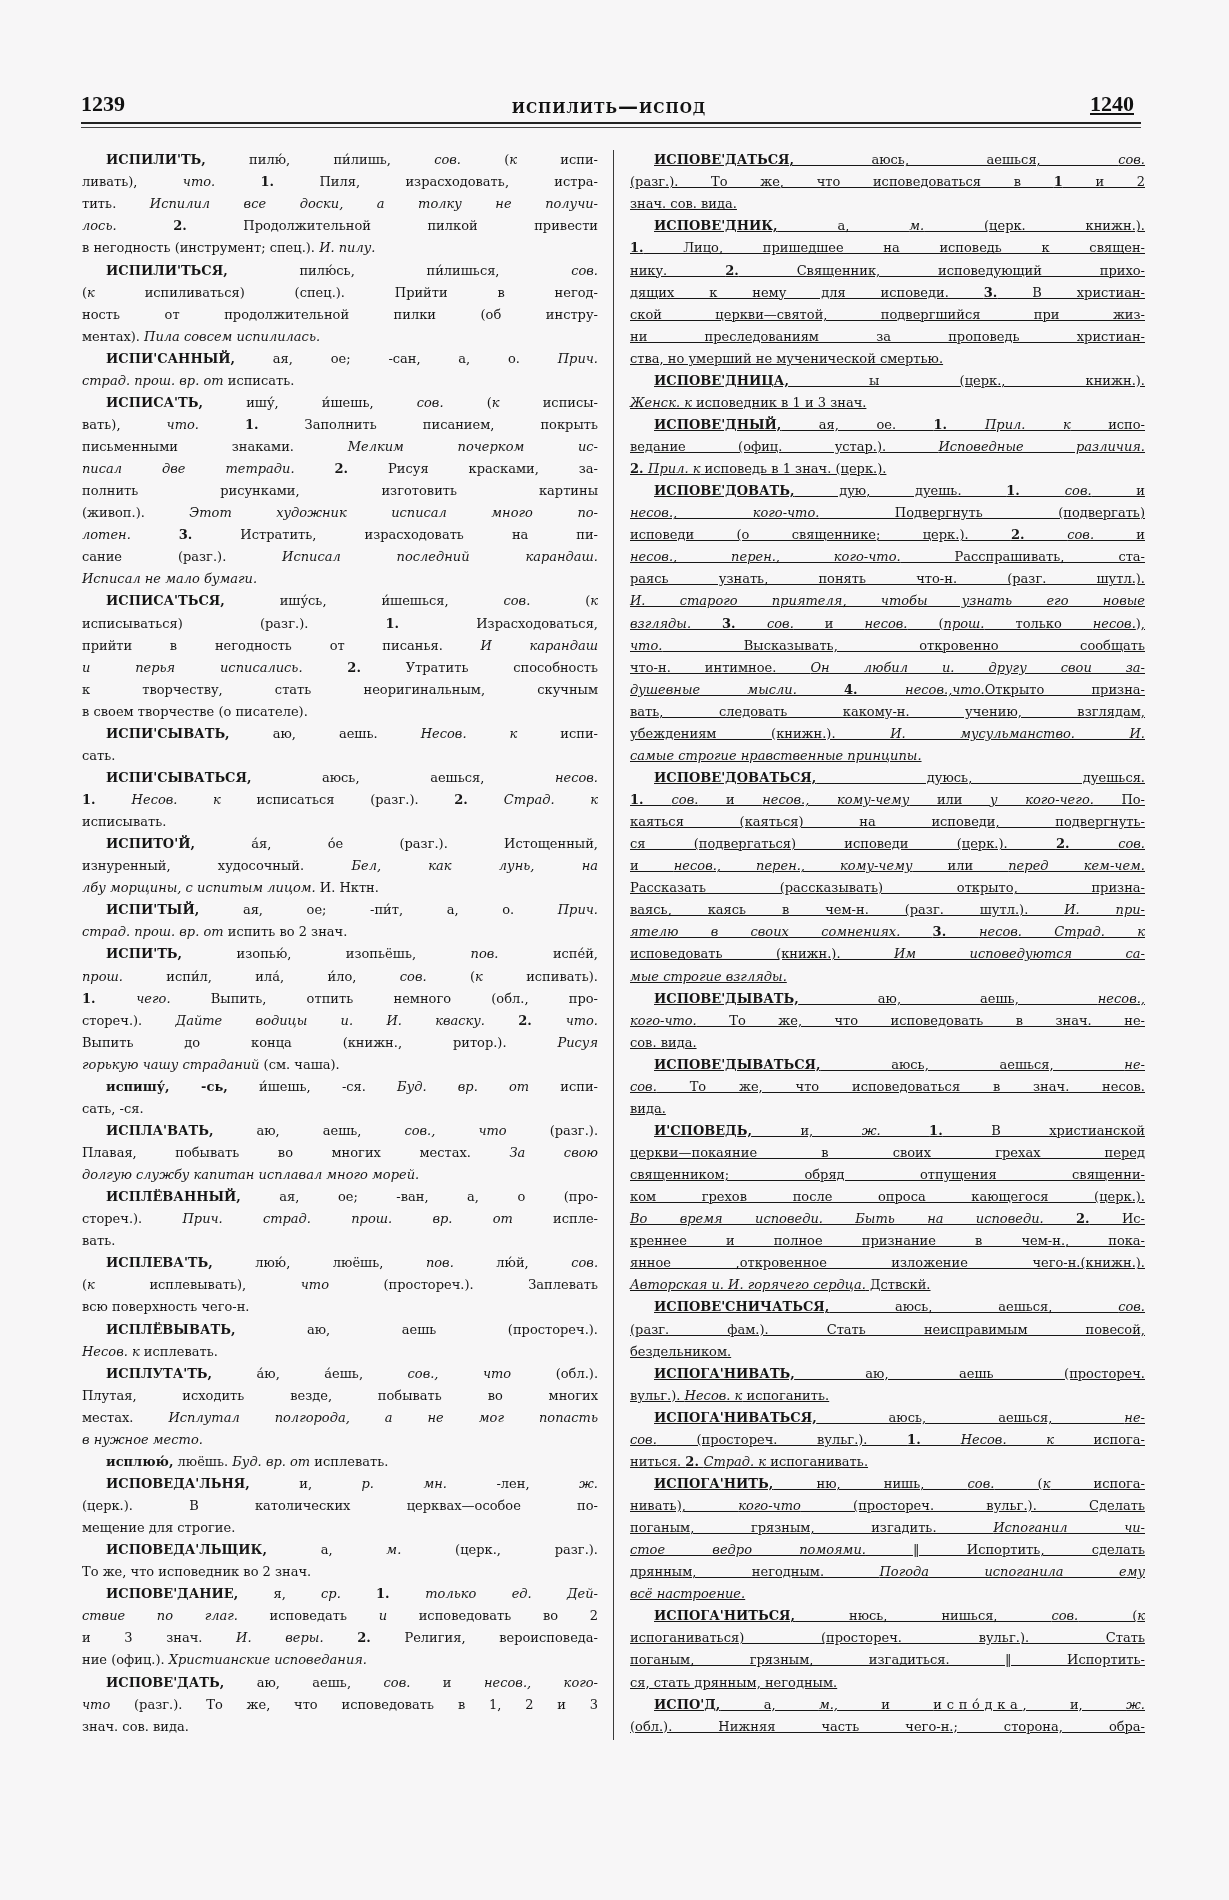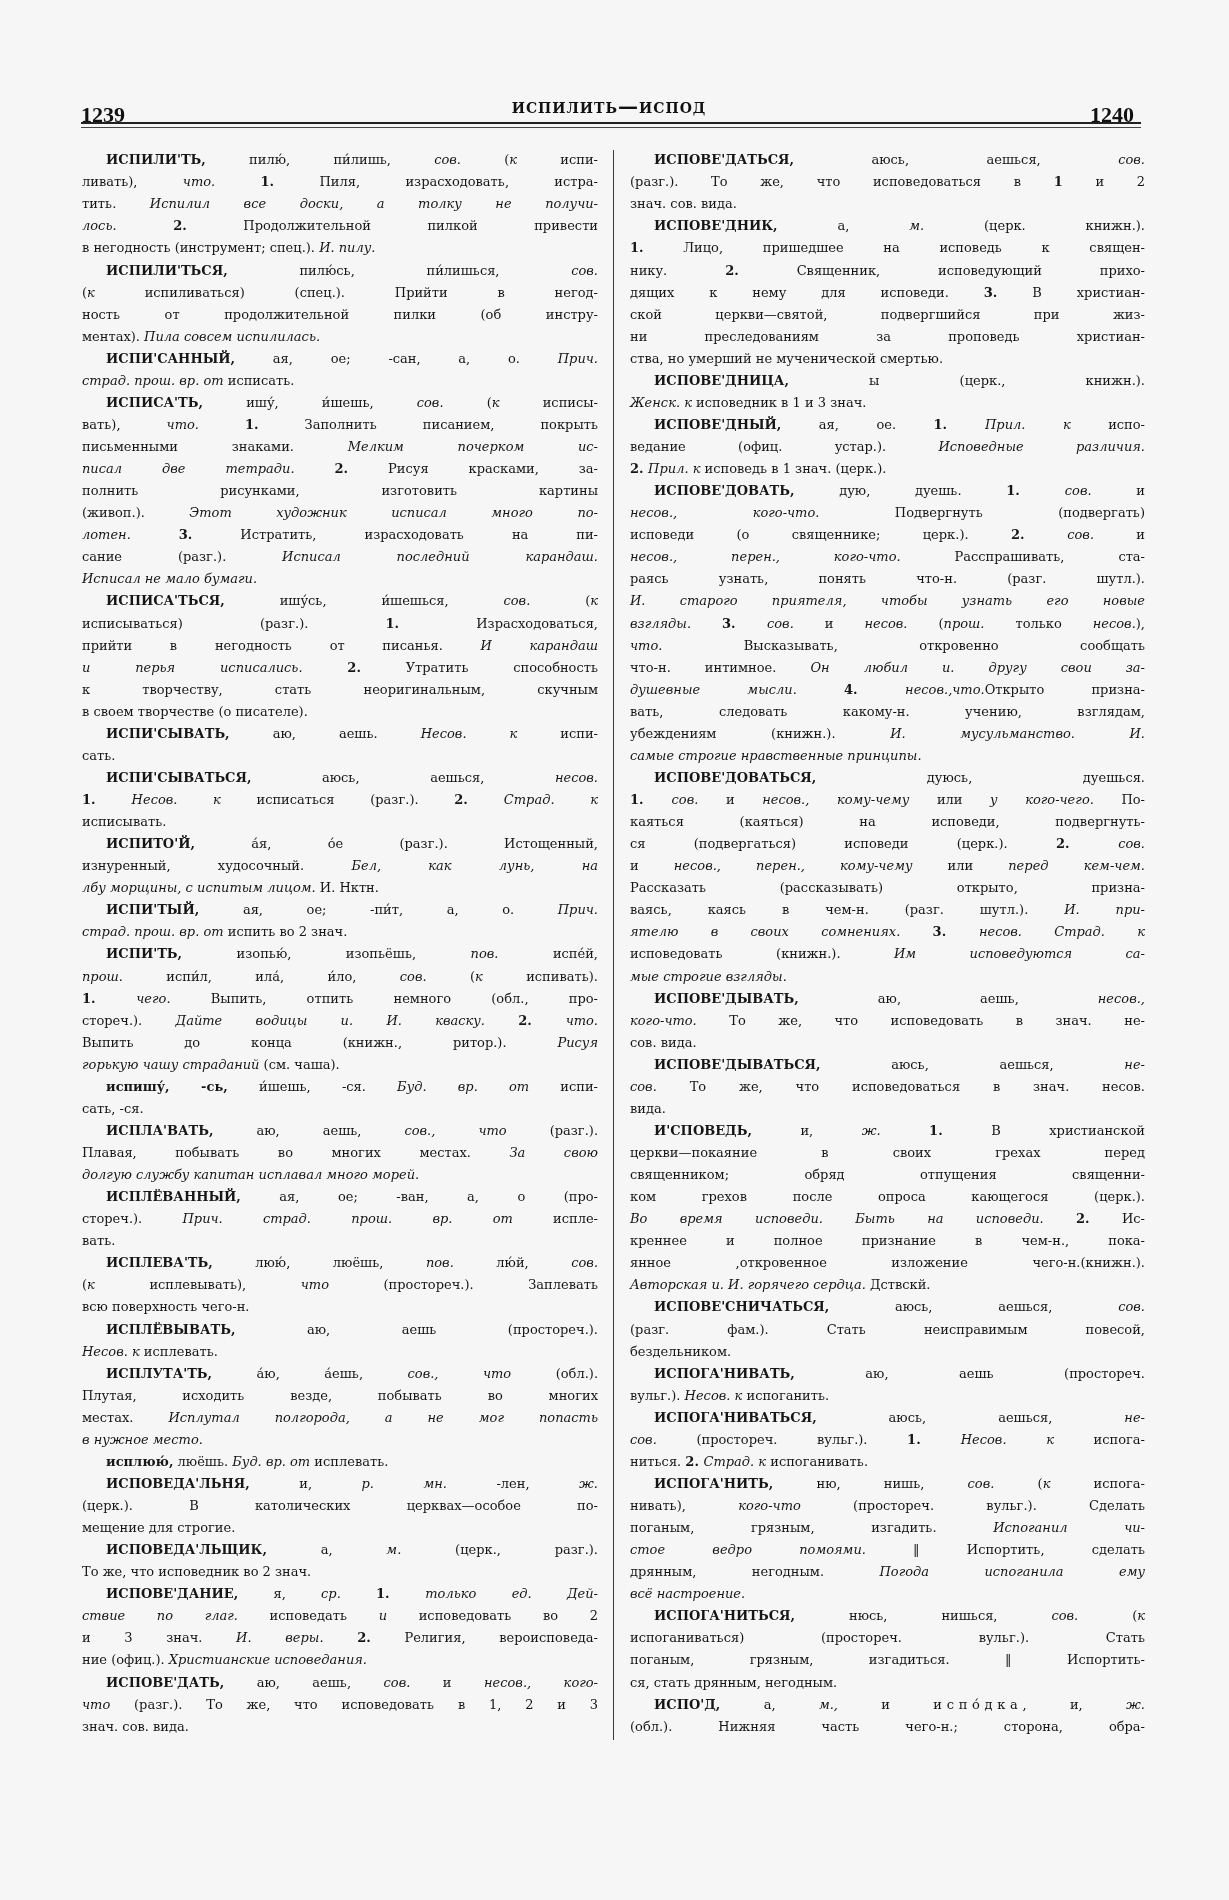--- a/index.html
+++ b/index.html
@@ -7,29 +7,29 @@
       position: relative;
       width: 1229px;
       height: 1900px;
       background: #f7f6f7;
       overflow: hidden;
       color: #161616;
       font-family: "DejaVu Serif", serif;
     }
     .pnum {
       position: absolute;
-      top: 104px;
+      top: 93px;
       font-family: "Liberation Serif", serif;
       font-weight: bold;
       font-size: 22px;
       line-height: 22px;
       color: #111;
     }
     .pnum-left { left: 81px; }
-    .pnum-right { right: 95px; text-align: center; }
+    .pnum-right { right: 95px; text-align: center; text-decoration: underline; }
     .running-head {
       position: absolute;
       top: 96px;
       left: 501px;
       width: 216px;
       text-align: center;
       font-family: "DejaVu Serif", serif;
       font-weight: bold;
       font-variant: small-caps;
       font-size: 20px;
@@ -49,21 +49,21 @@
       position: absolute; left: 613px; top: 150px;
       width: 1px; height: 1590px; background: #3a3a3a;
     }
     .col {
       position: absolute;
       top: 149.2px;
       font-size: 13px;
       line-height: 22.07px;
     }
     .col-left { left: 82px; width: 516px; }
-    .col-right { left: 630px; width: 515px; }
+    .col-right { left: 630px; width: 515px; text-decoration: underline; }
     .ln {
       height: 22.07px;
       white-space: nowrap;
       text-align: justify;
       text-align-last: justify;
       overflow: visible;
     }
     .ln.first { padding-left: 24px; }
     .ln.last { text-align: center; text-align-last: left; }
     .seg-b { font-weight: bold; }

